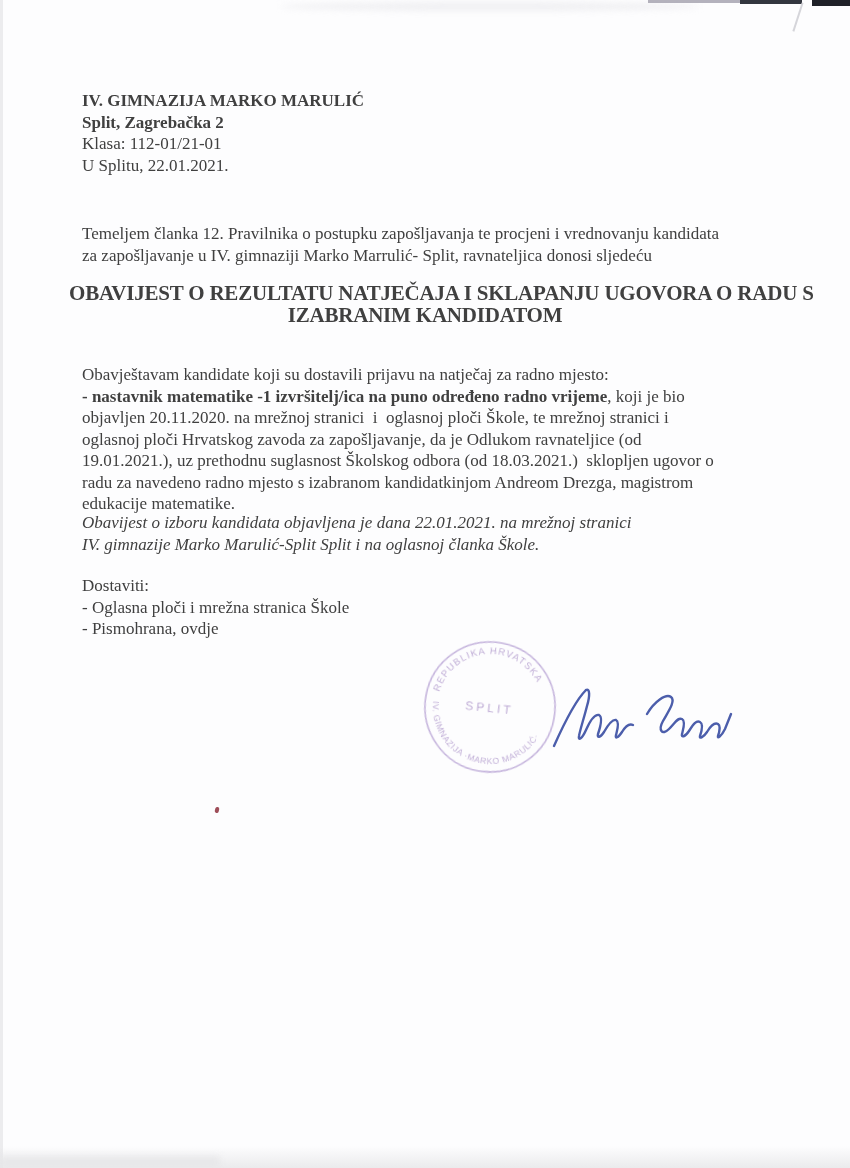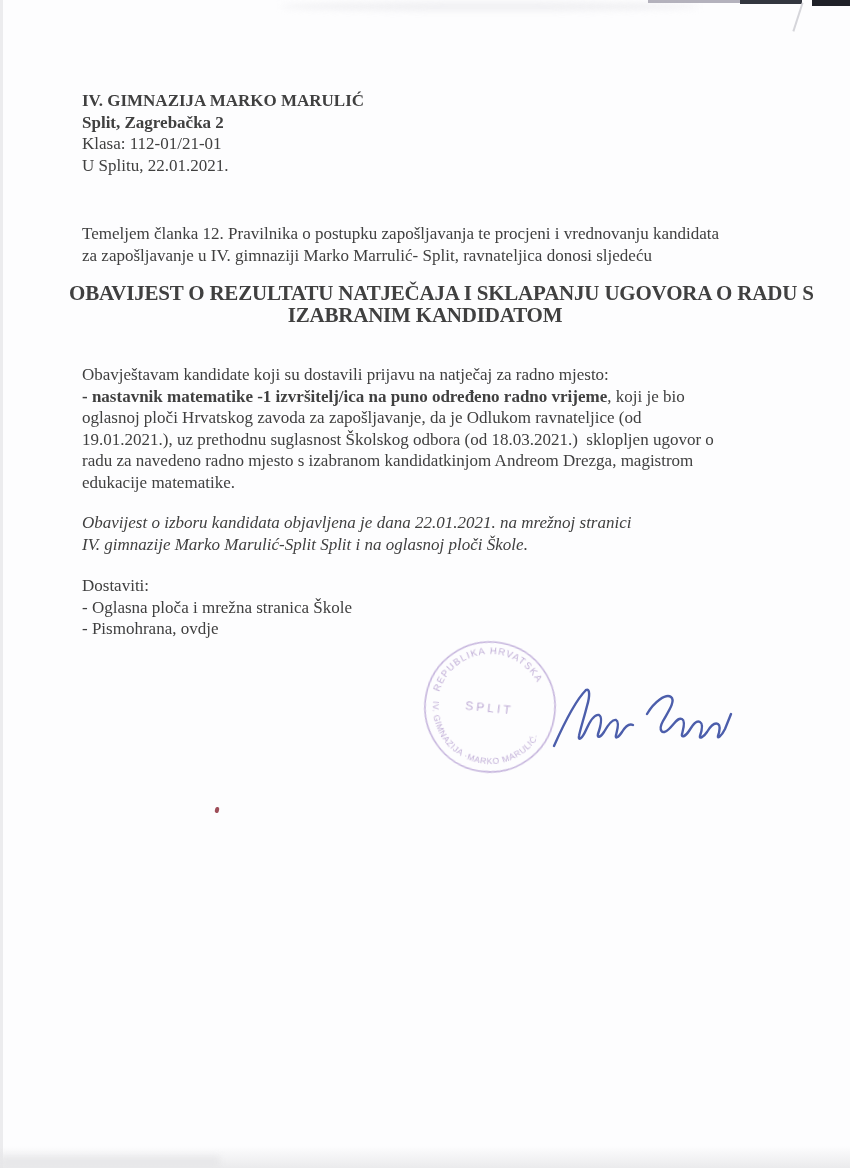--- a/index.html
+++ b/index.html
@@ -73,34 +73,35 @@
   </div>
 
   <div class="block title-block">
     <div class="line">OBAVIJEST O REZULTATU NATJEČAJA I SKLAPANJU UGOVORA O RADU S</div>
     <div class="line">IZABRANIM KANDIDATOM</div>
   </div>
 
   <div class="block p1-block">
     <div class="line">Obavještavam kandidate koji su dostavili prijavu na natječaj za radno mjesto:</div>
     <div class="line"><span class="bold">- nastavnik matematike -1 izvršitelj/ica na puno određeno radno vrijeme</span><span>, koji je bio</span></div>
+    <div class="line">objavljen 20.11.2020. na mrežnoj stranici  i  oglasnoj ploči Škole, te mrežnoj stranici i</div>
     <div class="line">oglasnoj ploči Hrvatskog zavoda za zapošljavanje, da je Odlukom ravnateljice (od</div>
     <div class="line">19.01.2021.), uz prethodnu suglasnost Školskog odbora (od 18.03.2021.)  sklopljen ugovor o</div>
     <div class="line">radu za navedeno radno mjesto s izabranom kandidatkinjom Andreom Drezga, magistrom</div>
     <div class="line">edukacije matematike.</div>
   </div>
 
   <div class="block p2-block">
     <div class="line">Obavijest o izboru kandidata objavljena je dana 22.01.2021. na mrežnoj stranici</div>
-    <div class="line">IV. gimnazije Marko Marulić-Split Split i na oglasnoj ploči Škole.</div>
+    <div class="line">IV. gimnazije Marko Marulić-Split Split i na oglasnoj članka Škole.</div>
   </div>
 
   <div class="block dist-block">
     <div class="line">Dostaviti:</div>
-    <div class="line">- Oglasna ploča i mrežna stranica Škole</div>
+    <div class="line">- Oglasna ploči i mrežna stranica Škole</div>
     <div class="line">- Pismohrana, ovdje</div>
   </div>
 
   <div class="block sig-block">
   </div>
 
   <svg class="sig-svg" width="185" height="66" viewBox="0 0 185 66">
     <g fill="none" stroke="#3d51a5" stroke-width="2.4" stroke-linecap="round" opacity="0.92">
       <path d="M4,62 C12,44 26,16 36,6"></path>
       <path d="M36,6 C40,4 40,12 37,22 C34,34 30,46 29,52 C28,57 32,55 36,46 C40,37 45,30 49,31 C53,33 50,44 48,50 C47,54 50,54 54,48 C58,41 62,35 66,36 C70,38 67,47 66,51 C65,55 68,54 72,48 C75,43 79,39 83,41"></path>

